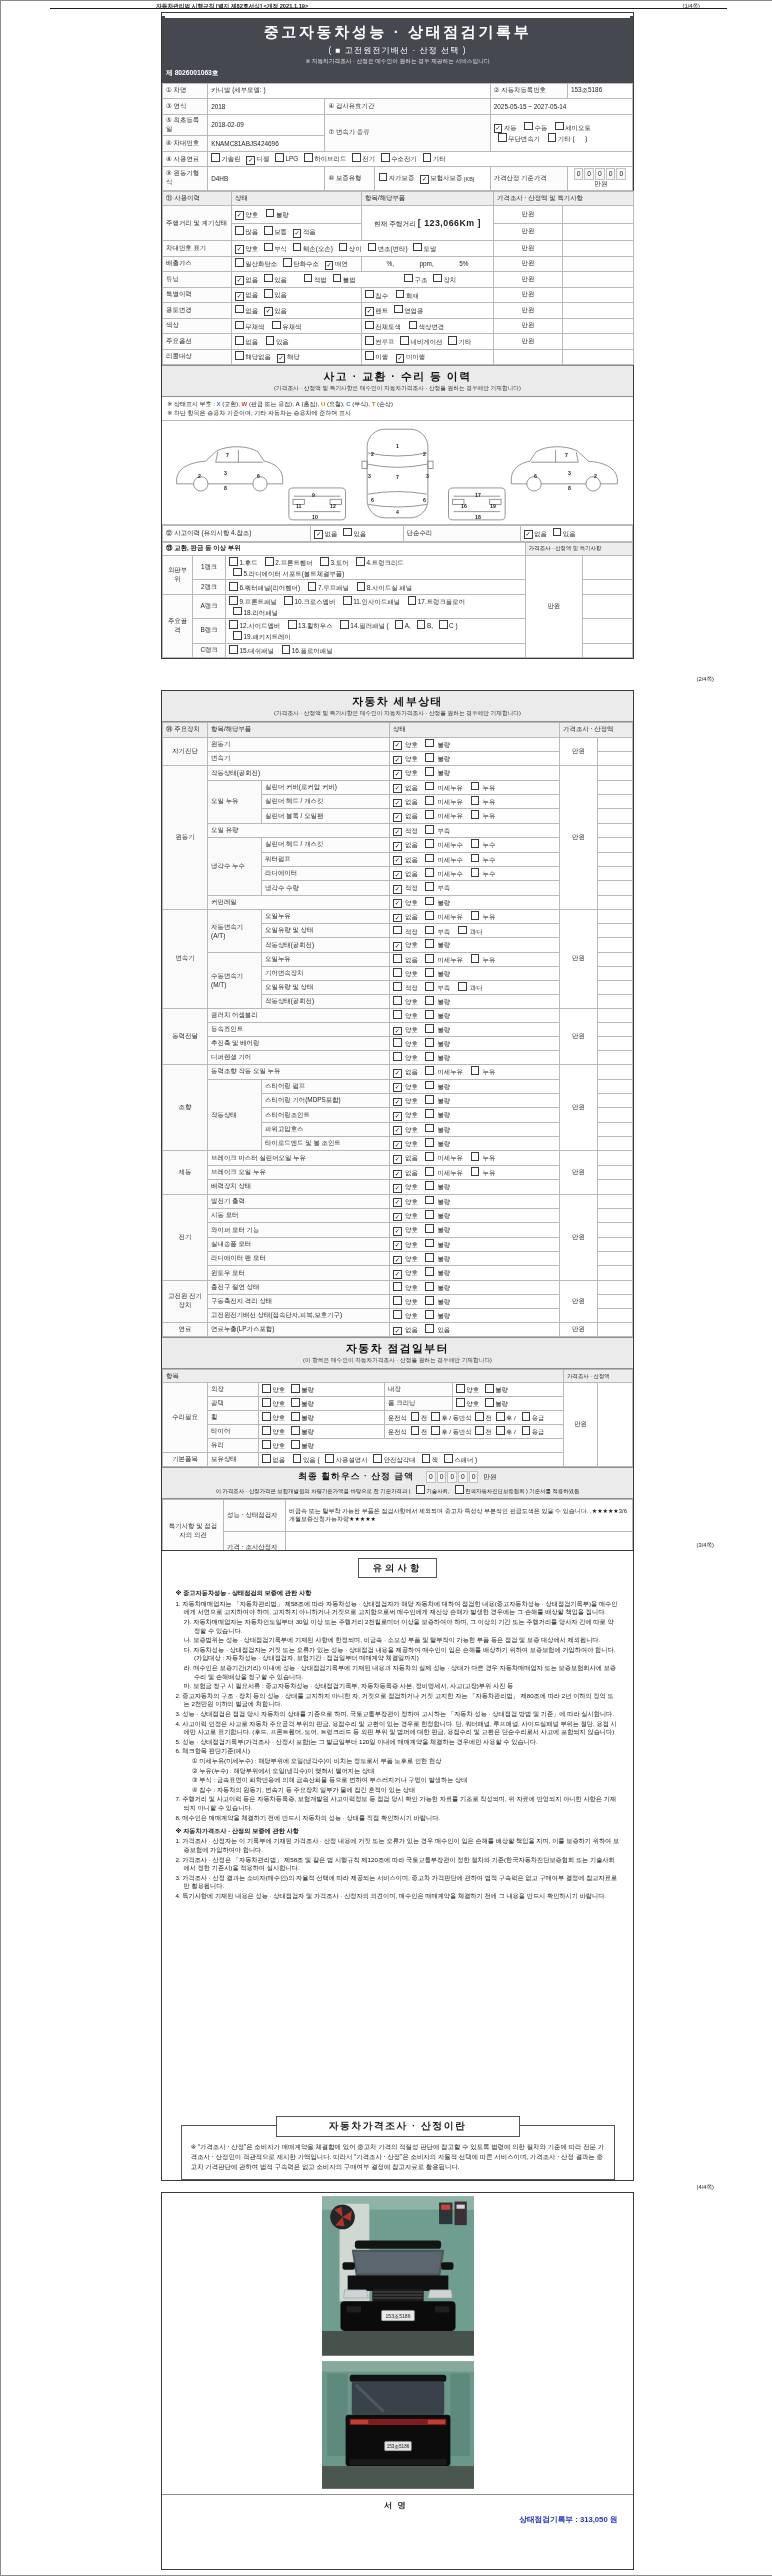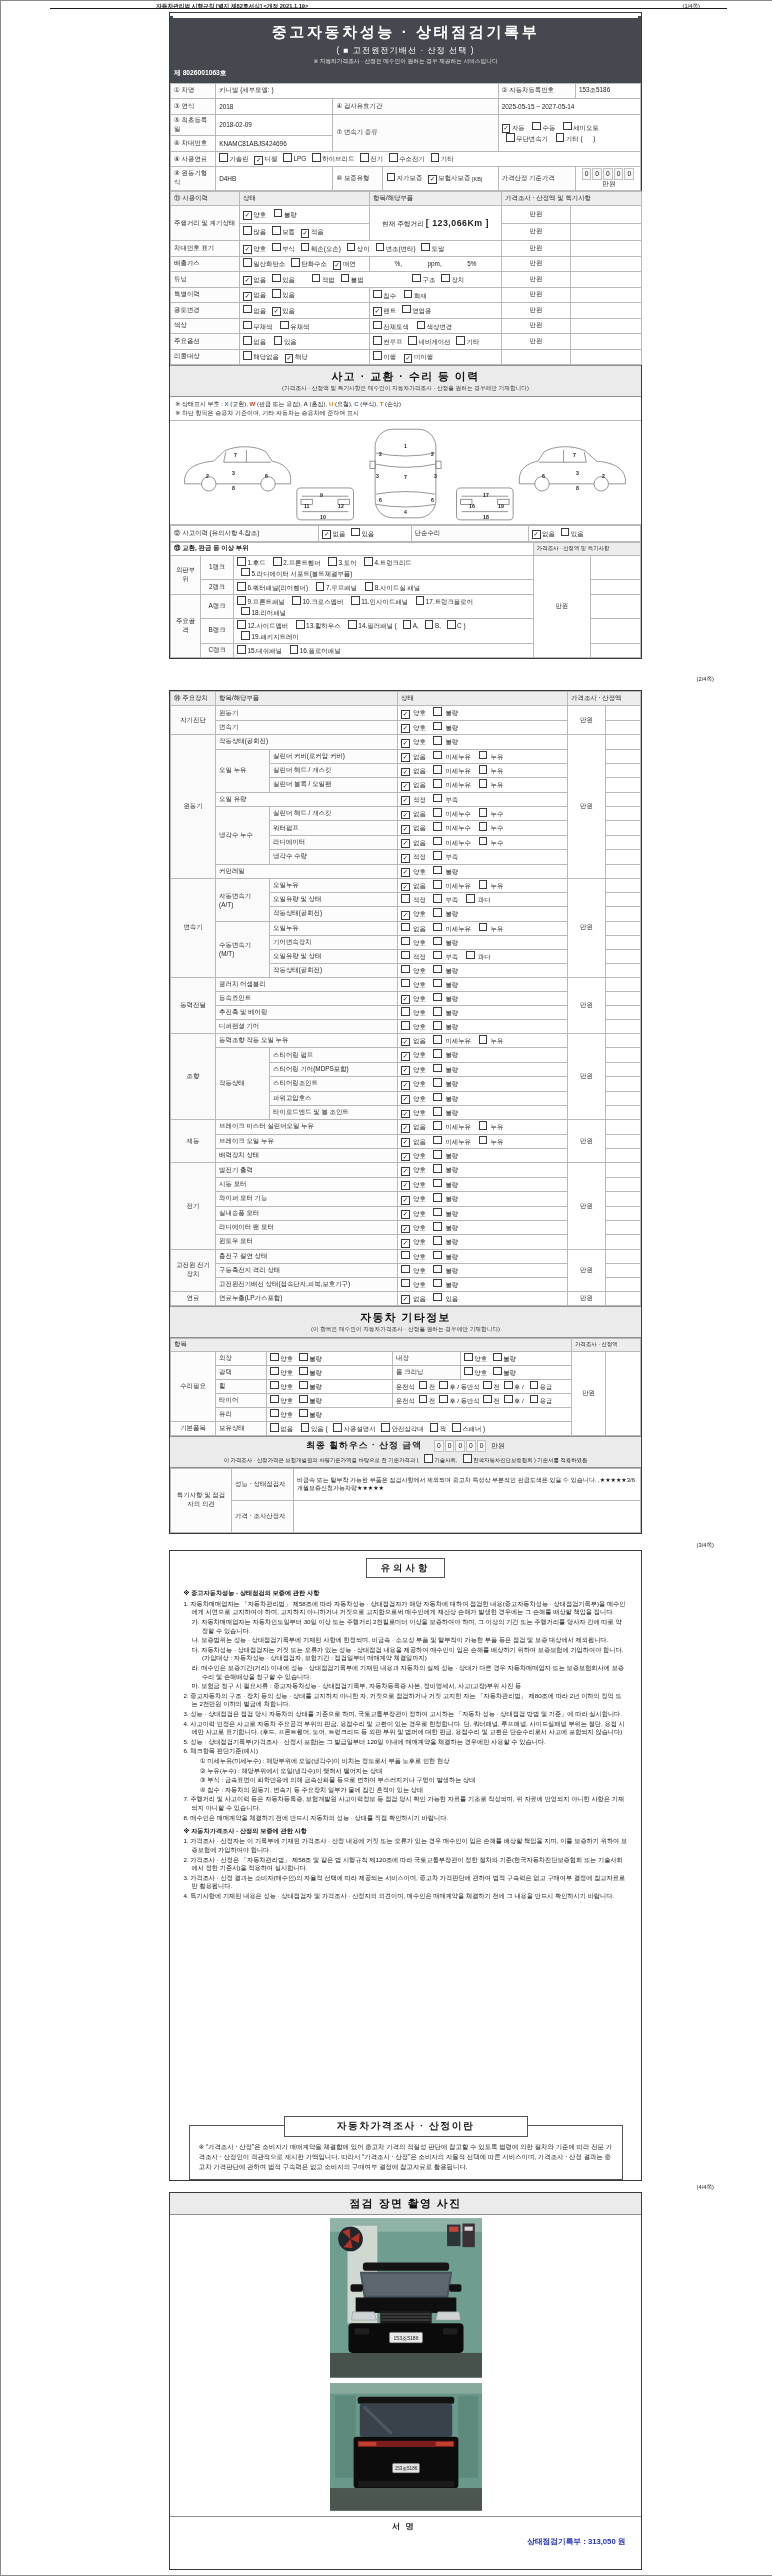--- a/index.html
+++ b/index.html
@@ -5,21 +5,21 @@
   html,body{margin:0;padding:0;}
   body{width:773px;height:2576px;position:relative;background:#fff;
        font-family:"Liberation Sans","DejaVu Sans",sans-serif;color:#1c1c1c;overflow:hidden;
        box-sizing:border-box;border:0.5px solid #8a8a8a;}
   
   .tophead-l{position:absolute;top:1.5px;left:155px;font-size:5.7px;color:#222;font-weight:bold;}
   .tophead-r{position:absolute;top:1.5px;right:72px;font-size:5.7px;color:#222;}
   .toprule{position:absolute;top:7.2px;left:49px;width:677px;height:1px;background:#1b1b1b;}
   .marker{position:absolute;right:58px;font-size:5.7px;color:#222;}
   
-  .block{position:absolute;left:160px;width:473px;border:1.5px solid #3a3a3a;background:#fff;box-sizing:border-box;margin-left:8px;}
+  .block{position:absolute;left:160px;width:473px;border:1.5px solid #3a3a3a;background:#fff;box-sizing:border-box;}
   
   .darkhead{background:#45494f;color:#fff;text-align:center;position:relative;padding-bottom:1px;}
   .stripe{height:2.1px;background:#fff;margin:2.6px 3.1px 0 3.1px;}
   .main-title{font-size:15px;font-weight:bold;letter-spacing:2.6px;margin-top:5.2px;}
   .main-sub{font-size:8.2px;margin-top:2.6px;letter-spacing:1px;}
   .main-note{font-size:5.7px;color:#e3e3e3;margin-top:2.1px;}
   .doc-no{text-align:left;font-size:6.7px;font-weight:bold;padding:3.6px 4.1px 3.1px 4.1px;}
   
   .band{background:#ebebeb;border-bottom:0.5px solid #8f8f8f;border-top:0.5px solid #8f8f8f;text-align:center;padding:3.6px 2.1px 3.1px 2.1px;}
   .band:first-child{border-top:none;}
@@ -344,20 +344,24 @@
       <td class="cbline"><span class="cb"></span><span class="cbl">15.대쉬패널  </span><span class="cb"></span><span class="cbl">16.플로어패널</span></td>
       <td class="sparecell"></td>
     </tr>
   </tbody>
     </table>
 </div>
 
 <div class="marker" style="top:675px">(2/4쪽)</div>
 
 <div class="block" style="top:689px;">
+  <div class="band">
+    <div class="band-t">자동차 세부상태</div>
+    <div class="band-s">(가격조사 · 산정액 및 특기사항은 매수인이 자동차가격조사 · 산정을 원하는 경우에만 기재합니다)</div>
+  </div>
   <table class="t">
     <colgroup>
         <col style="width:45px">
         <col style="width:54px">
         <col style="width:128px">
         <col style="width:170px">
         <col style="width:38px">
         <col style="width:35px">
       </colgroup>
     <tbody>
@@ -599,21 +603,21 @@
           <td class="gcell ct">연료</td>
           <td class="icell" colspan="2">연료누출(LP가스포함)</td>
           <td class="cbline"><span class="cb on">✓</span><span class="cbl"> 없음  </span><span class="cb"></span><span class="cbl"> 있음</span></td>
           <td class="pcell">만원</td>
           <td class="sparecell"></td>
         </tr>
       </tbody>
   </table>
 
   <div class="band">
-    <div class="band-t">자동차 기타정보</div>
+    <div class="band-t">자동차 점검일부터</div>
     <div class="band-s">(이 항목은 매수인이 자동차가격조사 · 산정을 원하는 경우에만 기재합니다)</div>
   </div>
 
   <table class="t">
     <colgroup>
         <col style="width:45px">
         <col style="width:51px">
         <col style="width:126px">
         <col style="width:68px">
         <col style="width:111px">
@@ -720,23 +724,20 @@
     </div>
   <div class="pibox">
     <div class="pibox-title">자동차가격조사 · 산정이란</div>
     <div class="pibox-text">※ “가격조사 · 산정”은 소비자가 매매계약을 체결함에 있어 중고차 가격의 적절성 판단에 참고할 수 있도록 법령에 의한 절차와 기준에 따라 전문 가격조사 · 산정인이 객관적으로 제시한 가액입니다. 따라서 “가격조사 · 산정”은 소비자의 자율적 선택에 따른 서비스이며, 가격조사 · 산정 결과는 중고차 가격판단에 관하여 법적 구속력은 없고 소비자의 구매여부 결정에 참고자료로 활용됩니다.</div>
   </div>
 </div>
 
 <div class="marker" style="top:2183px">(4/4쪽)</div>
 
 <div class="block" style="top:2191px;height:378px;">
-  <div class="band">
-    <div class="band-t">점검 장면 촬영 사진</div>
-  </div>
 
   <svg class="photo" width="152" height="160" viewBox="0 0 296 310">
     <rect width="296" height="310" fill="#6f9e90"></rect>
     <rect y="0" width="296" height="26" fill="#8fb3a6"></rect>
     <rect y="262" width="296" height="48" fill="#46524b"></rect>
     <rect x="34" y="14" width="58" height="190" fill="#cfd8d1" stroke="#9fb3aa"></rect>
     <circle cx="40" cy="40" r="24" fill="#20262a"></circle>
     <path d="M40,40 L58,28 L56,48 Z" fill="#b53227"></path>
       <path d="M40,40 L24,26 L38,20 Z" fill="#b53227"></path>
       <path d="M40,40 L26,56 L44,58 Z" fill="#b53227"></path>

